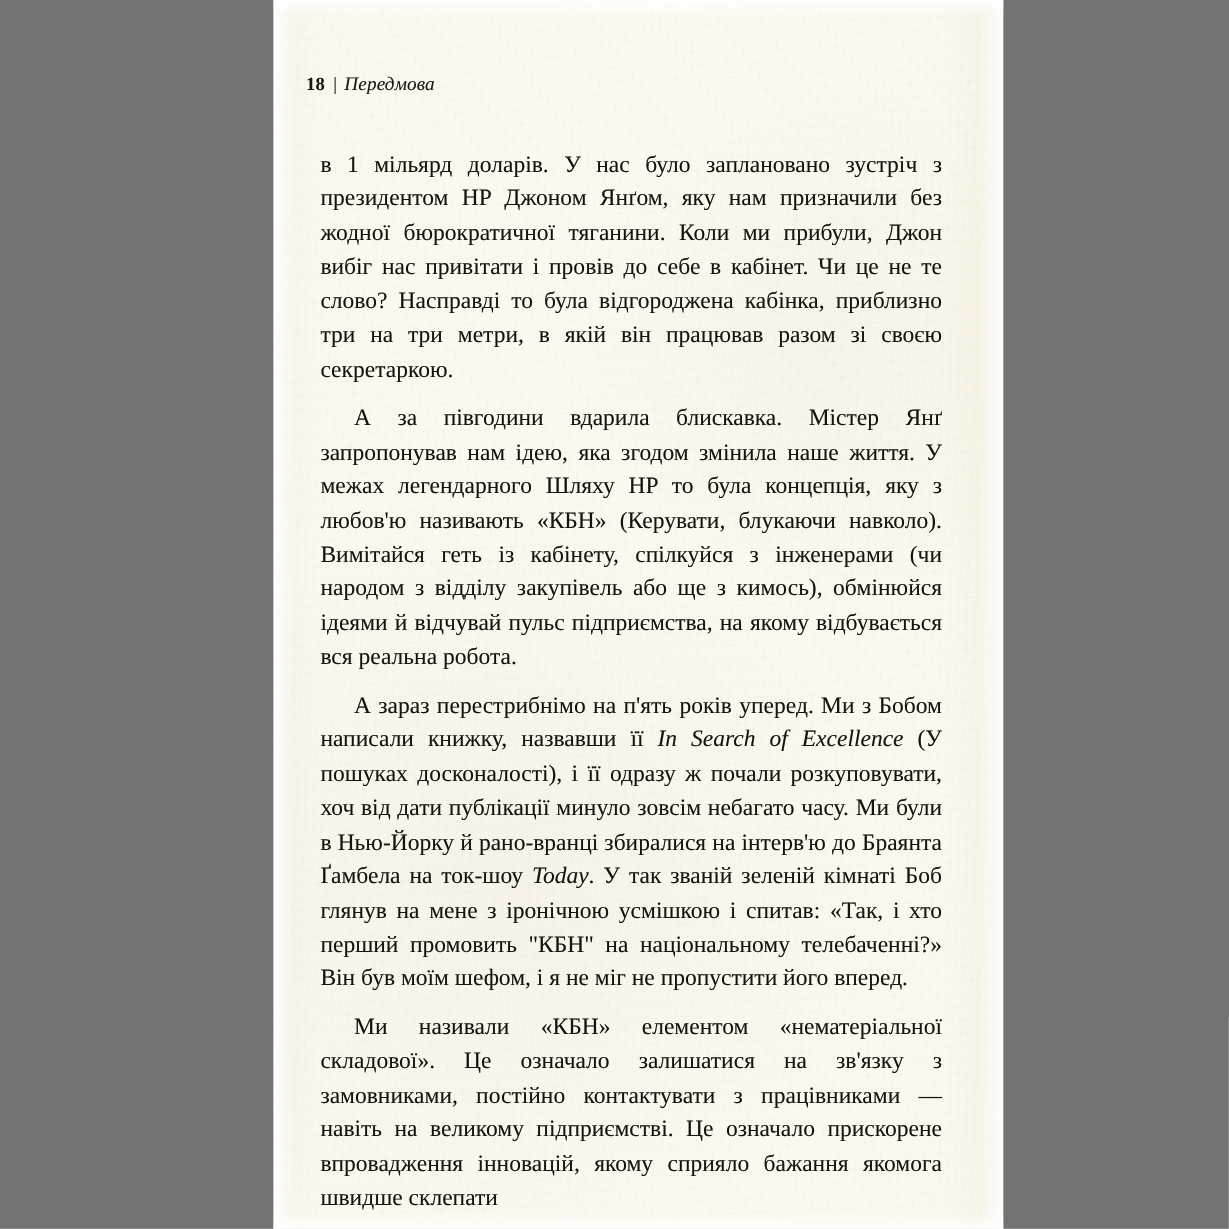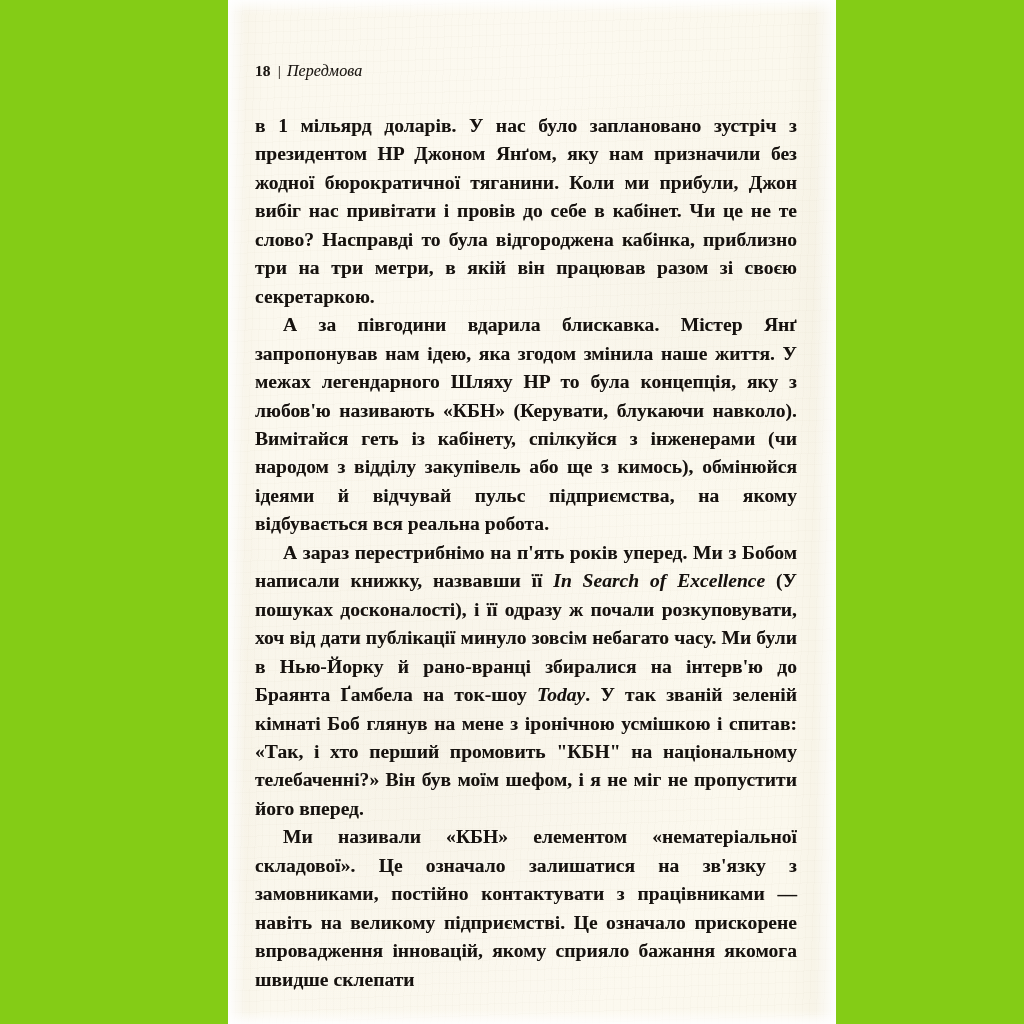--- a/index.html
+++ b/index.html
@@ -15,21 +15,21 @@
     font-family: "Liberation Serif", "DejaVu Serif", serif;
   }
 
   
   #page-sheet {
     position: absolute;
     left: 0;
     top: 0;
     width: 1024px;
     height: 1024px;
-    background: #84cc16;
+    background: #737373;
   }
 
   
   #paper {
     position: absolute;
     left: 228px;
     top: 0;
     width: 608px;
     height: 1024px;
     background:
@@ -126,24 +126,23 @@
     top: 112px;
     width: 542px;
     font-size: 19.6px;
     line-height: 28.45px;
     color: #16120f;
     text-align: justify;
     text-justify: inter-word;
     -webkit-font-smoothing: antialiased;
   }
   #body-copy p {
-    margin: 0;
+    margin: 12px;
     text-indent: 0;
     hyphens: manual;
-    font-weight: bold;
   }
   #body-copy p.indent {
     text-indent: 28px;
   }
   #body-copy i,
   #body-copy em {
     font-style: italic;
   }
 
   

